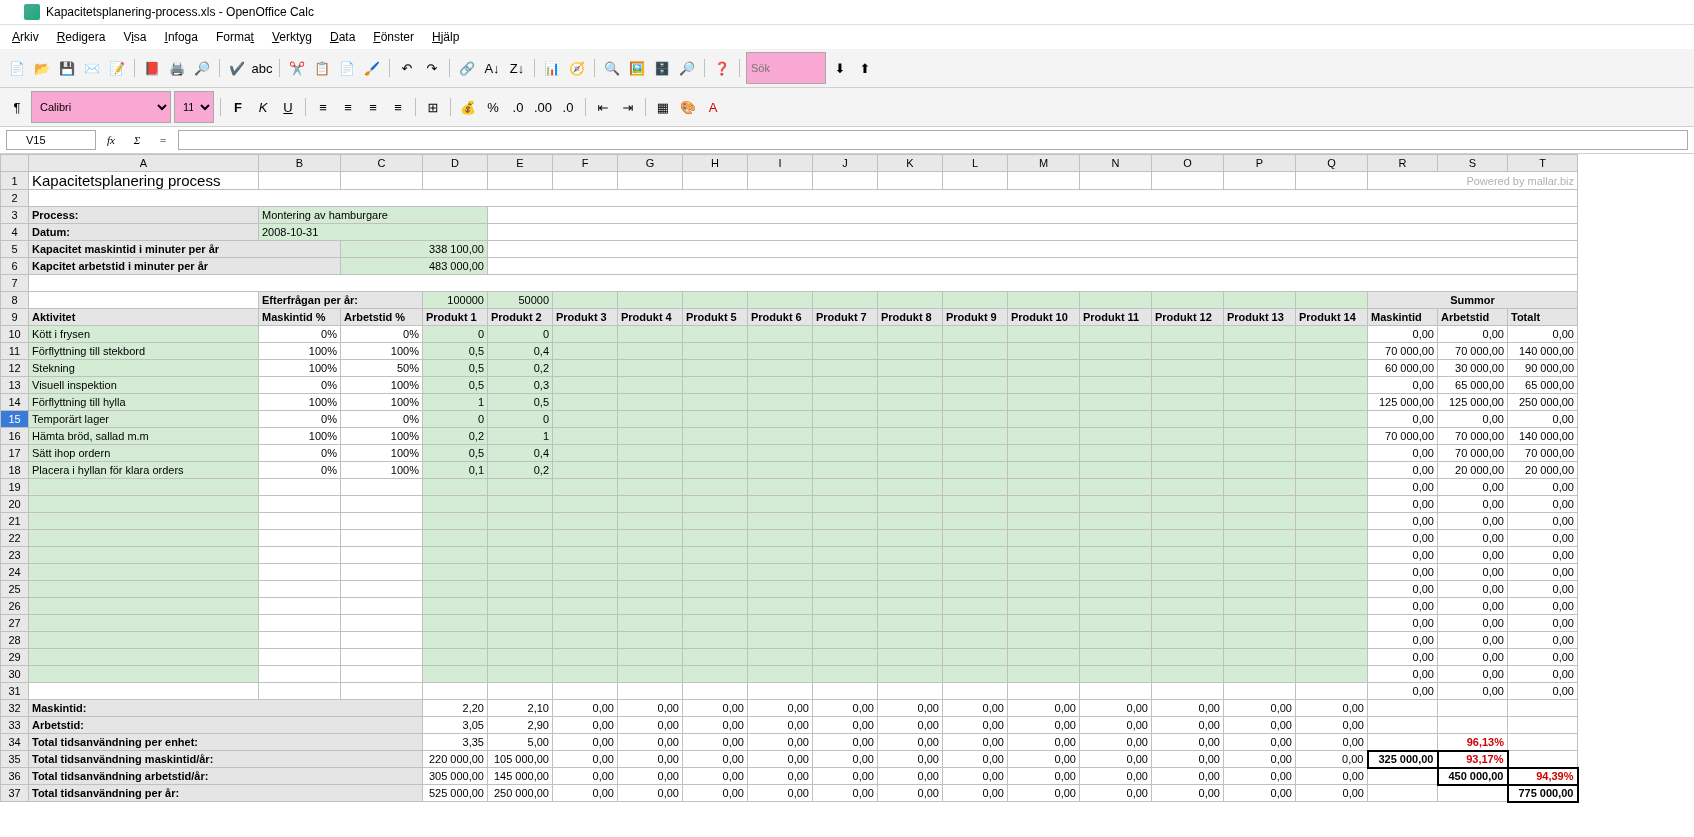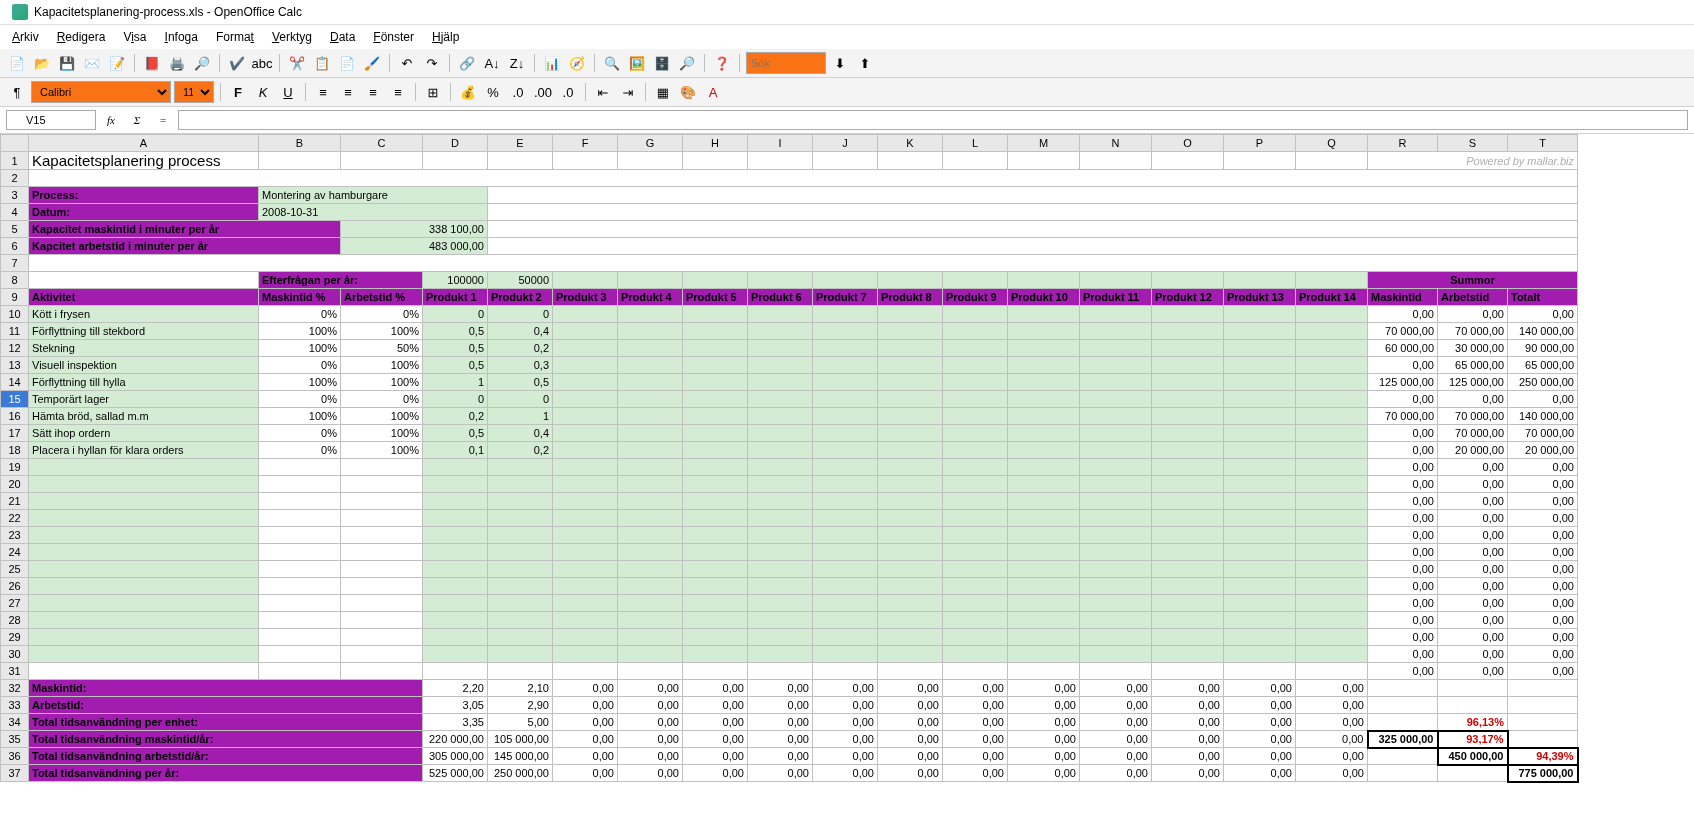--- a/index.html
+++ b/index.html
@@ -1,53 +1,53 @@
 <!DOCTYPE html>
 <html><head>
 <meta charset="utf-8">
 <style>
 * { box-sizing: border-box; margin: 0; padding: 0; }
 body { font-family: "Segoe UI", Tahoma, sans-serif; font-size: 11px; background: #fff; color: #000; overflow: hidden; }
-.titlebar { background: #fff; padding: 4px 12px; display: flex; align-items: center; gap: 6px; border-bottom: 1px solid #e0e0e0; font-size: 12px; }
+.titlebar { background: #fff; padding: 4px 24px; display: flex; align-items: center; gap: 6px; border-bottom: 1px solid #e0e0e0; font-size: 12px; }
 .titlebar .icon { width: 16px; height: 16px; background: linear-gradient(135deg,#4a9,#2a7); border-radius: 2px; display:inline-block; }
 .menubar { display: flex; gap: 2px; padding: 2px 4px; font-size: 12px; }
 .menubar span { padding: 3px 8px; cursor: default; }
 .menubar u { text-decoration: underline; }
 .toolbar { display: flex; align-items: center; gap: 3px; padding: 3px 6px; border-bottom: 1px solid #d0d0d0; background: #f4f4f4; }
 .tb-btn { width: 22px; height: 22px; display: inline-flex; align-items: center; justify-content: center; border: 1px solid transparent; border-radius: 2px; cursor: pointer; font-size: 13px; }
 .tb-sep { width: 1px; height: 18px; background: #c0c0c0; margin: 0 3px; }
-.tb-sel { height: 22px; border: 1px solid #aaa; background: #f97316; font-size: 11px; padding: 0 4px; }
+.tb-sel { height: 32px; border: 1px solid #aaa; background: #f9a8d4; font-size: 11px; padding: 0 4px; }
 .fontname { width: 140px; }
 .fontsize { width: 40px; }
 .search-box { width: 80px; }
 .formula-bar { display: flex; align-items: center; gap: 4px; padding: 3px 6px; border-bottom: 1px solid #d0d0d0; }
 .cellref { width: 90px; height: 20px; border: 1px solid #aaa; padding: 0 19px; font-size: 11px; }
 .fx-btn { width: 22px; height: 20px; display: inline-flex; align-items: center; justify-content: center; font-style: italic; font-family: serif; cursor:pointer; }
 .formula-input { flex: 1; height: 20px; border: 1px solid #aaa; padding: 0 4px; }
 .grid-wrap { position: relative; overflow: auto; height: calc(837px - 150px); }
 table.sheet { border-collapse: collapse; table-layout: fixed; font-size: 11px; }
 .sheet th, .sheet td { border: 1px solid #c0c0c0; height: 17px; padding: 0 3px; white-space: nowrap; overflow: hidden; }
 .sheet th { background: #e8e8e8; font-weight: normal; text-align: center; font-size: 11px; position: sticky; }
 .sheet thead th { top: 0; z-index: 2; }
 .sheet tbody th { left: 0; z-index: 1; width: 28px; min-width:28px; }
 .colA { width: 230px; }
 .colSm { width: 82px; }
 .colProd { width: 65px; }
 .colProdW { width: 72px; }
 .colSum { width: 70px; }
 .green { background: #d4ecd4; }
-.grayhdr { background: #a21caf; }
+.grayhdr { background: #e5e5e5; }
 .bold { font-weight: bold; }
 .right { text-align: right; }
 .left { text-align: left; }
 .center { text-align: center; }
 .big { font-size: 15px; font-weight: normal; }
 .red { color: #d00000; }
 .selrow th { background: #3a7ad9 !important; color: #fff; }
-.watermark { color: #b0b0b0; font-size: 11px; text-align: right; font-style: italic; }
+.watermark { color: #b0b0b0; font-size: 11px; text-align: right; }
 .bordertop { border-top: 2px solid #000 !important; }
 .borderbot { border-bottom: 2px solid #000 !important; }
 .borderlft { border-left: 2px solid #000 !important; margin-top: 20px; }
 .borderrgt { border-right: 2px solid #000 !important; }
 </style>
 </head>
 <body>
 
 <div class="titlebar">
   <span class="icon"></span>

